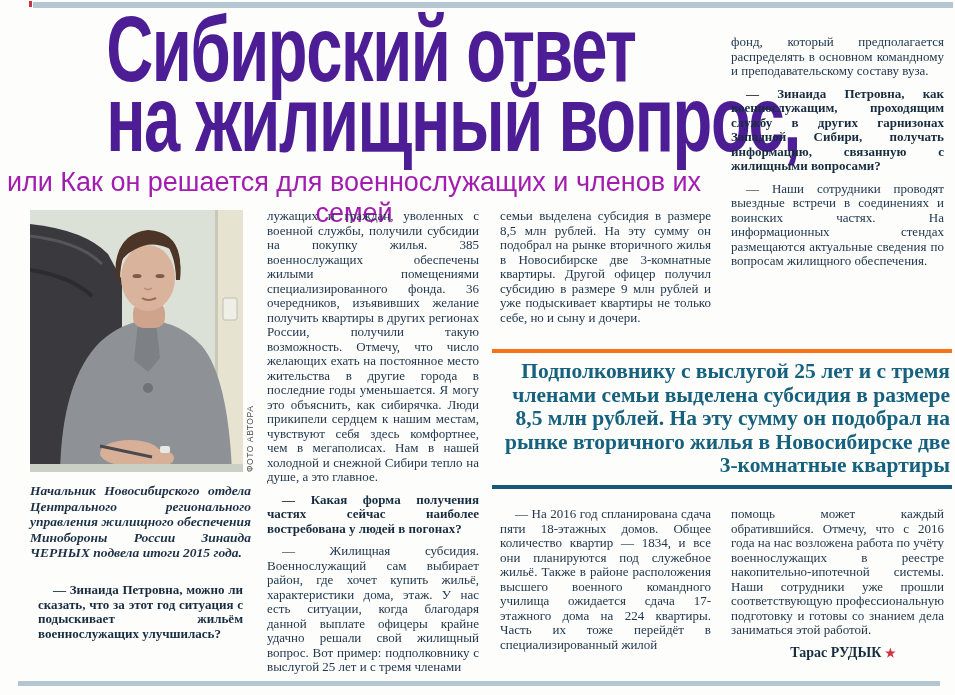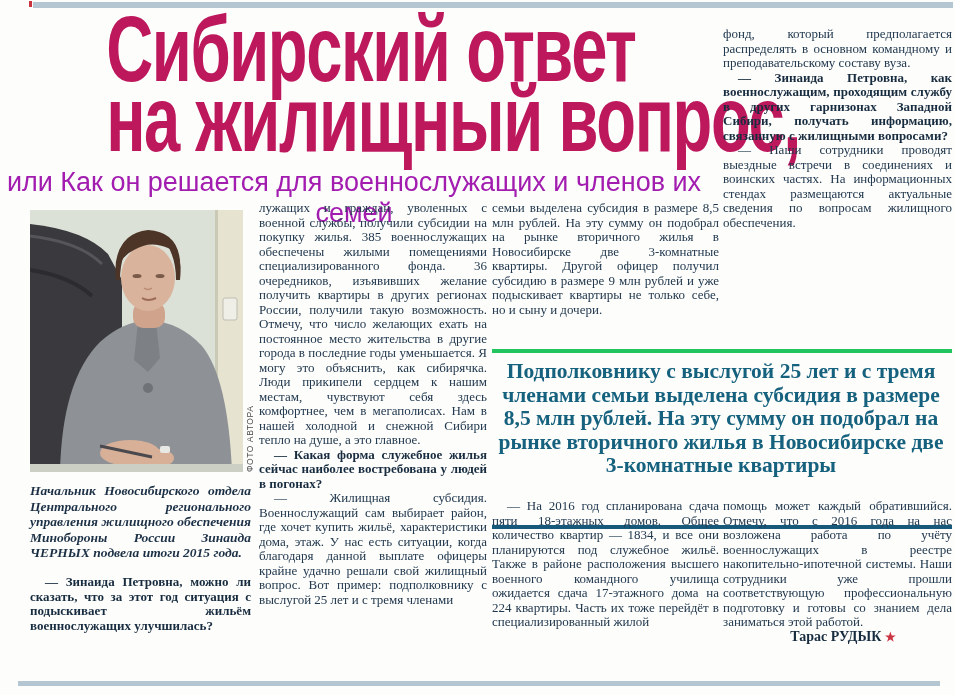--- a/index.html
+++ b/index.html
@@ -9,30 +9,30 @@
     font-family:"Liberation Serif", serif;
   }
   .abs{position:absolute;}
 
   
   .top-bar{left:33px;top:2px;width:920px;height:6px;background:#b3c6d2;}
   .red-tick{left:29px;top:1px;width:3px;height:6px;background:#cc3340;}
   .bottom-bar{left:18px;top:681px;width:922px;height:5px;background:#b3c6d2;}
 
   
-  .headline{left:0;top:14px;width:708px;text-align:center;color:#be185d;
+  .headline{left:0;top:14px;width:708px;text-align:center;color:#4c1d95;
     font-family:"Liberation Sans", sans-serif;font-weight:bold;}
   .headline .hl-line{white-space:nowrap;font-size:93px;line-height:70px;
     letter-spacing:-2px;transform:scaleX(.70);transform-origin:50% 50%;}
   .subheadline{left:0;top:167px;width:708px;text-align:center;
     font-family:"Liberation Sans", sans-serif;font-size:27px;color:#a21caf;}
 
   
   .col{font-size:13px;line-height:14.5px;color:#21384d;text-align:justify;}
-  .col p{margin:0;text-indent:15px;}
+  .col p{margin:8px;text-indent:15px;}
   .col p.noind{text-indent:0;}
   .col p.q{font-weight:bold;color:#182c3f;}
   .col1{left:30px;width:221px;}
   .col2{left:259px;top:201px;width:228px;}
   .col3-top{left:492px;top:201px;width:227px;}
   .col3-bottom{left:492px;top:499px;width:227px;}
   .col4-top{left:723px;top:27px;width:229px;}
   .col4-bottom{left:723px;top:499px;width:229px;}
 
   
@@ -43,25 +43,25 @@
     writing-mode:vertical-rl;transform:rotate(180deg);
     font-family:"Liberation Sans", sans-serif;font-size:8.5px;
     letter-spacing:.6px;color:#4c4c4c;white-space:nowrap;
   }
   .photo-caption{left:30px;top:483px;width:221px;
     font-size:13.5px;line-height:15.5px;font-weight:bold;font-style:italic;
     color:#1c3045;text-align:justify;font-family:Liberation Serif, serif;}
   .col1-qa{left:30px;top:575px;width:221px;}
 
   
-  .pullquote{left:492px;top:349px;width:460px;height:180px;box-sizing:border-box;
-    border-top:4px solid #22c55e;border-bottom:4px solid #17597a;
+  .pullquote{left:492px;top:349px;width:460px;height:140px;box-sizing:border-box;
+    border-top:4px solid #f97316;border-bottom:4px solid #17597a;
     padding:7px 2px 0 0;
     font-weight:bold;font-size:21.5px;line-height:23.5px;color:#15617e;
-    text-align:center;}
+    text-align:right;}
 
   
   .byline-row{margin-top:2px;text-align:center;font-weight:bold;font-size:14px;
     color:#182c3f;padding-right:4px;text-indent:0;}
   .byline-star{color:#cc3340;font-size:12px;}
 </style>
 </head>
 <body>
 
 <div class="abs red-tick"></div>
@@ -111,21 +111,21 @@
 <div class="abs photo-credit">ФОТО АВТОРА</div>
 
 <div class="abs photo-caption">Начальник Новосибирского отдела Центрального регионального управления жилищного обеспечения Минобороны России Зинаида ЧЕРНЫХ подвела итоги 2015 года.</div>
 
 <div class="abs col col1 col1-qa">
   <p class="q">— Зинаида Петровна, можно ли сказать, что за этот год ситуация с подыскивает жильём военнослужащих улучшилась?</p>
 </div>
 
 <div class="abs col col2">
   <p class="noind">лужащих и граждан, уволенных с военной службы, получили субсидии на покупку жилья. 385 военнослужащих обеспечены жилыми помещениями специализированного фонда. 36 очередников, изъявивших желание получить квартиры в других регионах России, получили такую возможность. Отмечу, что число желающих ехать на постоянное место жительства в другие города в последние годы уменьшается. Я могу это объяснить, как сибирячка. Люди прикипели сердцем к нашим местам, чувствуют себя здесь комфортнее, чем в мегаполисах. Нам в нашей холодной и снежной Сибири тепло на душе, а это главное.</p>
-  <p class="q">— Какая форма служебное жилья сейчас наиболее востребована у людей в погонах?</p>
+  <p class="q">— Какая форма получения частях сейчас наиболее востребована у людей в погонах?</p>
   <p>— Жилищная субсидия. Военнослужащий сам выбирает район, где хочет купить жильё, характеристики дома, этаж. У нас есть ситуации, когда благодаря данной выплате офицеры крайне удачно решали свой жилищный вопрос. Вот пример: подполковнику с выслугой 25 лет и с тремя членами</p>
 </div>
 
 <div class="abs col col3-top">
   <p class="noind">семьи выделена субсидия в размере 8,5 млн рублей. На эту сумму он подобрал на рынке вторичного жилья в Новосибирске две 3-комнатные квартиры. Другой офицер получил субсидию в размере 9 млн рублей и уже подыскивает квартиры не только себе, но и сыну и дочери.</p>
 </div>
 
 <div class="abs pullquote">Подполковнику с выслугой 25 лет и с тремя членами семьи выделена субсидия в размере 8,5 млн рублей. На эту сумму он подобрал на рынке вторичного жилья в Новосибирске две 3-комнатные квартиры</div>
 
 <div class="abs col col3-bottom">

